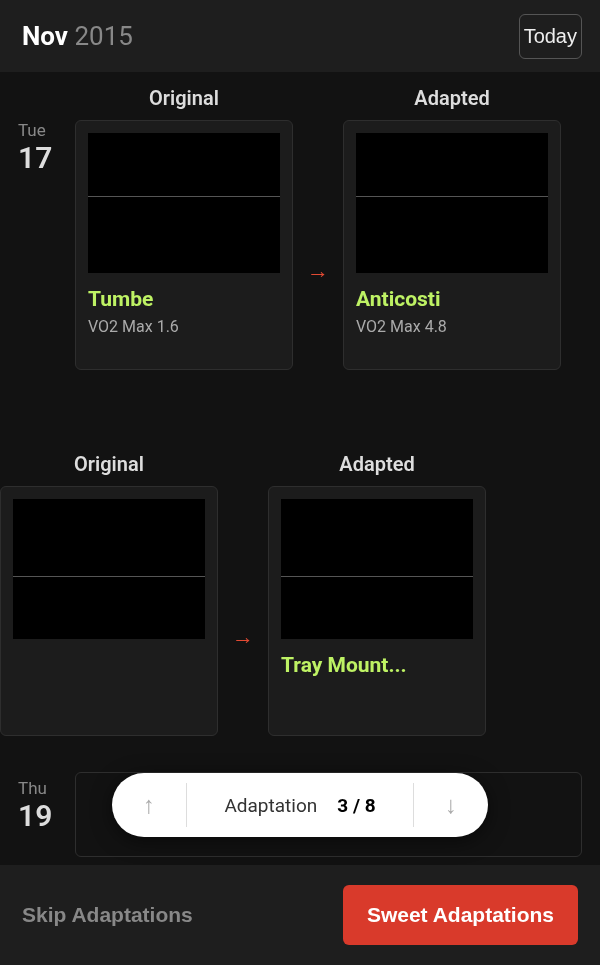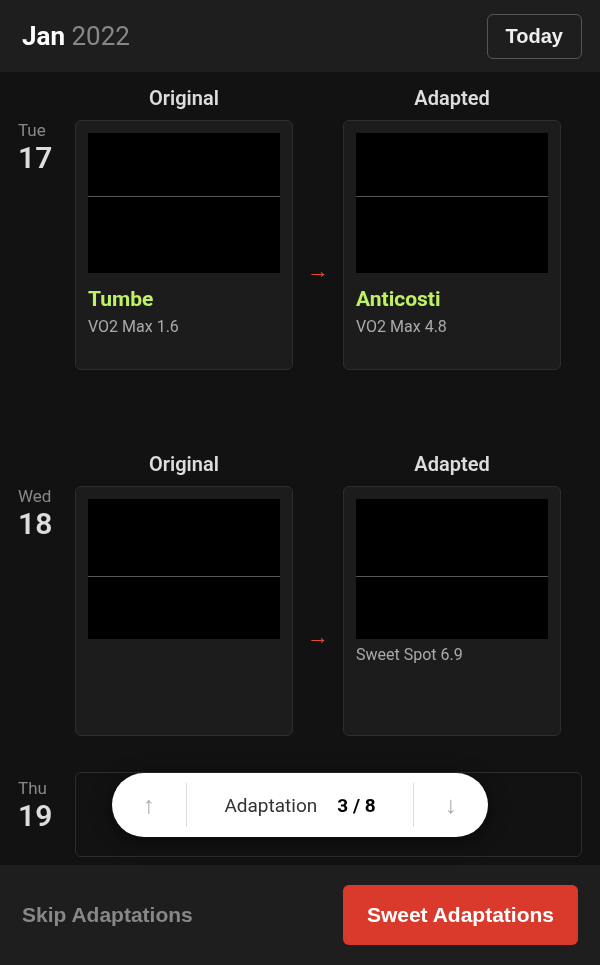--- a/index.html
+++ b/index.html
@@ -7,21 +7,21 @@
   .header {
     height: 72px;
     background: #1e1e1e;
     display: flex; align-items: center; justify-content: space-between;
     padding: 0 18px 0 22px;
   }
   .header-title { font-size: 26px; font-weight: 700; color: #fff; }
   .header-title .year { font-weight: 400; color: #888; }
   .today-btn {
     background: transparent; border: 1px solid #555; color: #eee;
-    font-size: 20px; font-weight: 700; padding: 10px 18px; border-radius: 6px;
+    font-size: 20px; font-weight: 400; padding: 10px 4px; border-radius: 6px;
   }
   .content { position: relative; height: 793px; }
   .day-row { display: flex; align-items: flex-start; }
   .day-label { width: 75px; padding-left: 18px; padding-top: 48px; }
   .day-label .dow { font-size: 17px; color: #888; }
   .day-label .num { font-size: 30px; font-weight: 600; color: #ddd; }
   .compare { flex: 1; display: flex; align-items: center; padding-right: 18px; position: relative; }
   .col { width: 218px; }
   .col-heading { text-align: center; font-size: 20px; font-weight: 600; color: #ddd; padding: 14px 0 10px; }
   .arrow-col { width: 50px; display: flex; align-items: center; justify-content: center; padding-top: 100px; color: #e24a33; font-size: 22px; }
@@ -65,22 +65,22 @@
   .accept {
     background:#d93a2b; color:#fff; border:none; border-radius:6px;
     font-size:21px; font-weight:700; padding:18px 24px;
   }
 </style>
 </head>
 <body>
 
 <div class="header">
   <div class="header-title">
-    <span>Jan</span>
-    <span class="year">2022</span>
+    <span>Nov</span>
+    <span class="year">2015</span>
   </div>
   <button class="today-btn">Today</button>
 </div>
 
 <div class="content">
 
   <div class="day-row">
     <div class="day-label">
       <div class="dow">Tue</div>
       <div class="num">17</div>
@@ -150,24 +150,20 @@
               </div>
           </div>
           <div class="card-title">Anticosti</div>
           <div class="card-sub">VO2 Max 4.8</div>
         </div>
       </div>
     </div>
   </div>
 
   <div class="day-row row2">
-    <div class="day-label">
-      <div class="dow">Wed</div>
-      <div class="num">18</div>
-    </div>
     <div class="compare">
       <div class="col">
         <div class="col-heading">Original</div>
         <div class="card">
           <div class="chart-area">
             <div class="chart-baseline" style="top:55%"></div>
             <div class="bars">
                 <div class="bar" style="height: 20%;"></div>
                 <div class="bar" style="height: 40%;"></div>
                 <div class="bar" style="height: 44%;"></div>
@@ -212,21 +208,21 @@
                 <div class="bar" style="height: 45%;"></div>
                 <div class="bar" style="height: 45%;"></div>
                 <div class="bar" style="height: 45%;"></div>
                 <div class="bar" style="height: 12%;"></div>
                 <div class="bar" style="height: 45%;"></div>
                 <div class="bar" style="height: 45%;"></div>
                 <div class="bar" style="height: 45%;"></div>
                 <div class="bar" style="height: 20%;"></div>
               </div>
           </div>
-          <div class="card-sub">Sweet Spot 6.9</div>
+          <div class="card-title">Tray Mount...</div>
         </div>
       </div>
     </div>
   </div>
 
   <div class="day-row row3">
     <div class="day-label">
       <div class="dow">Thu</div>
       <div class="num">19</div>
     </div>

